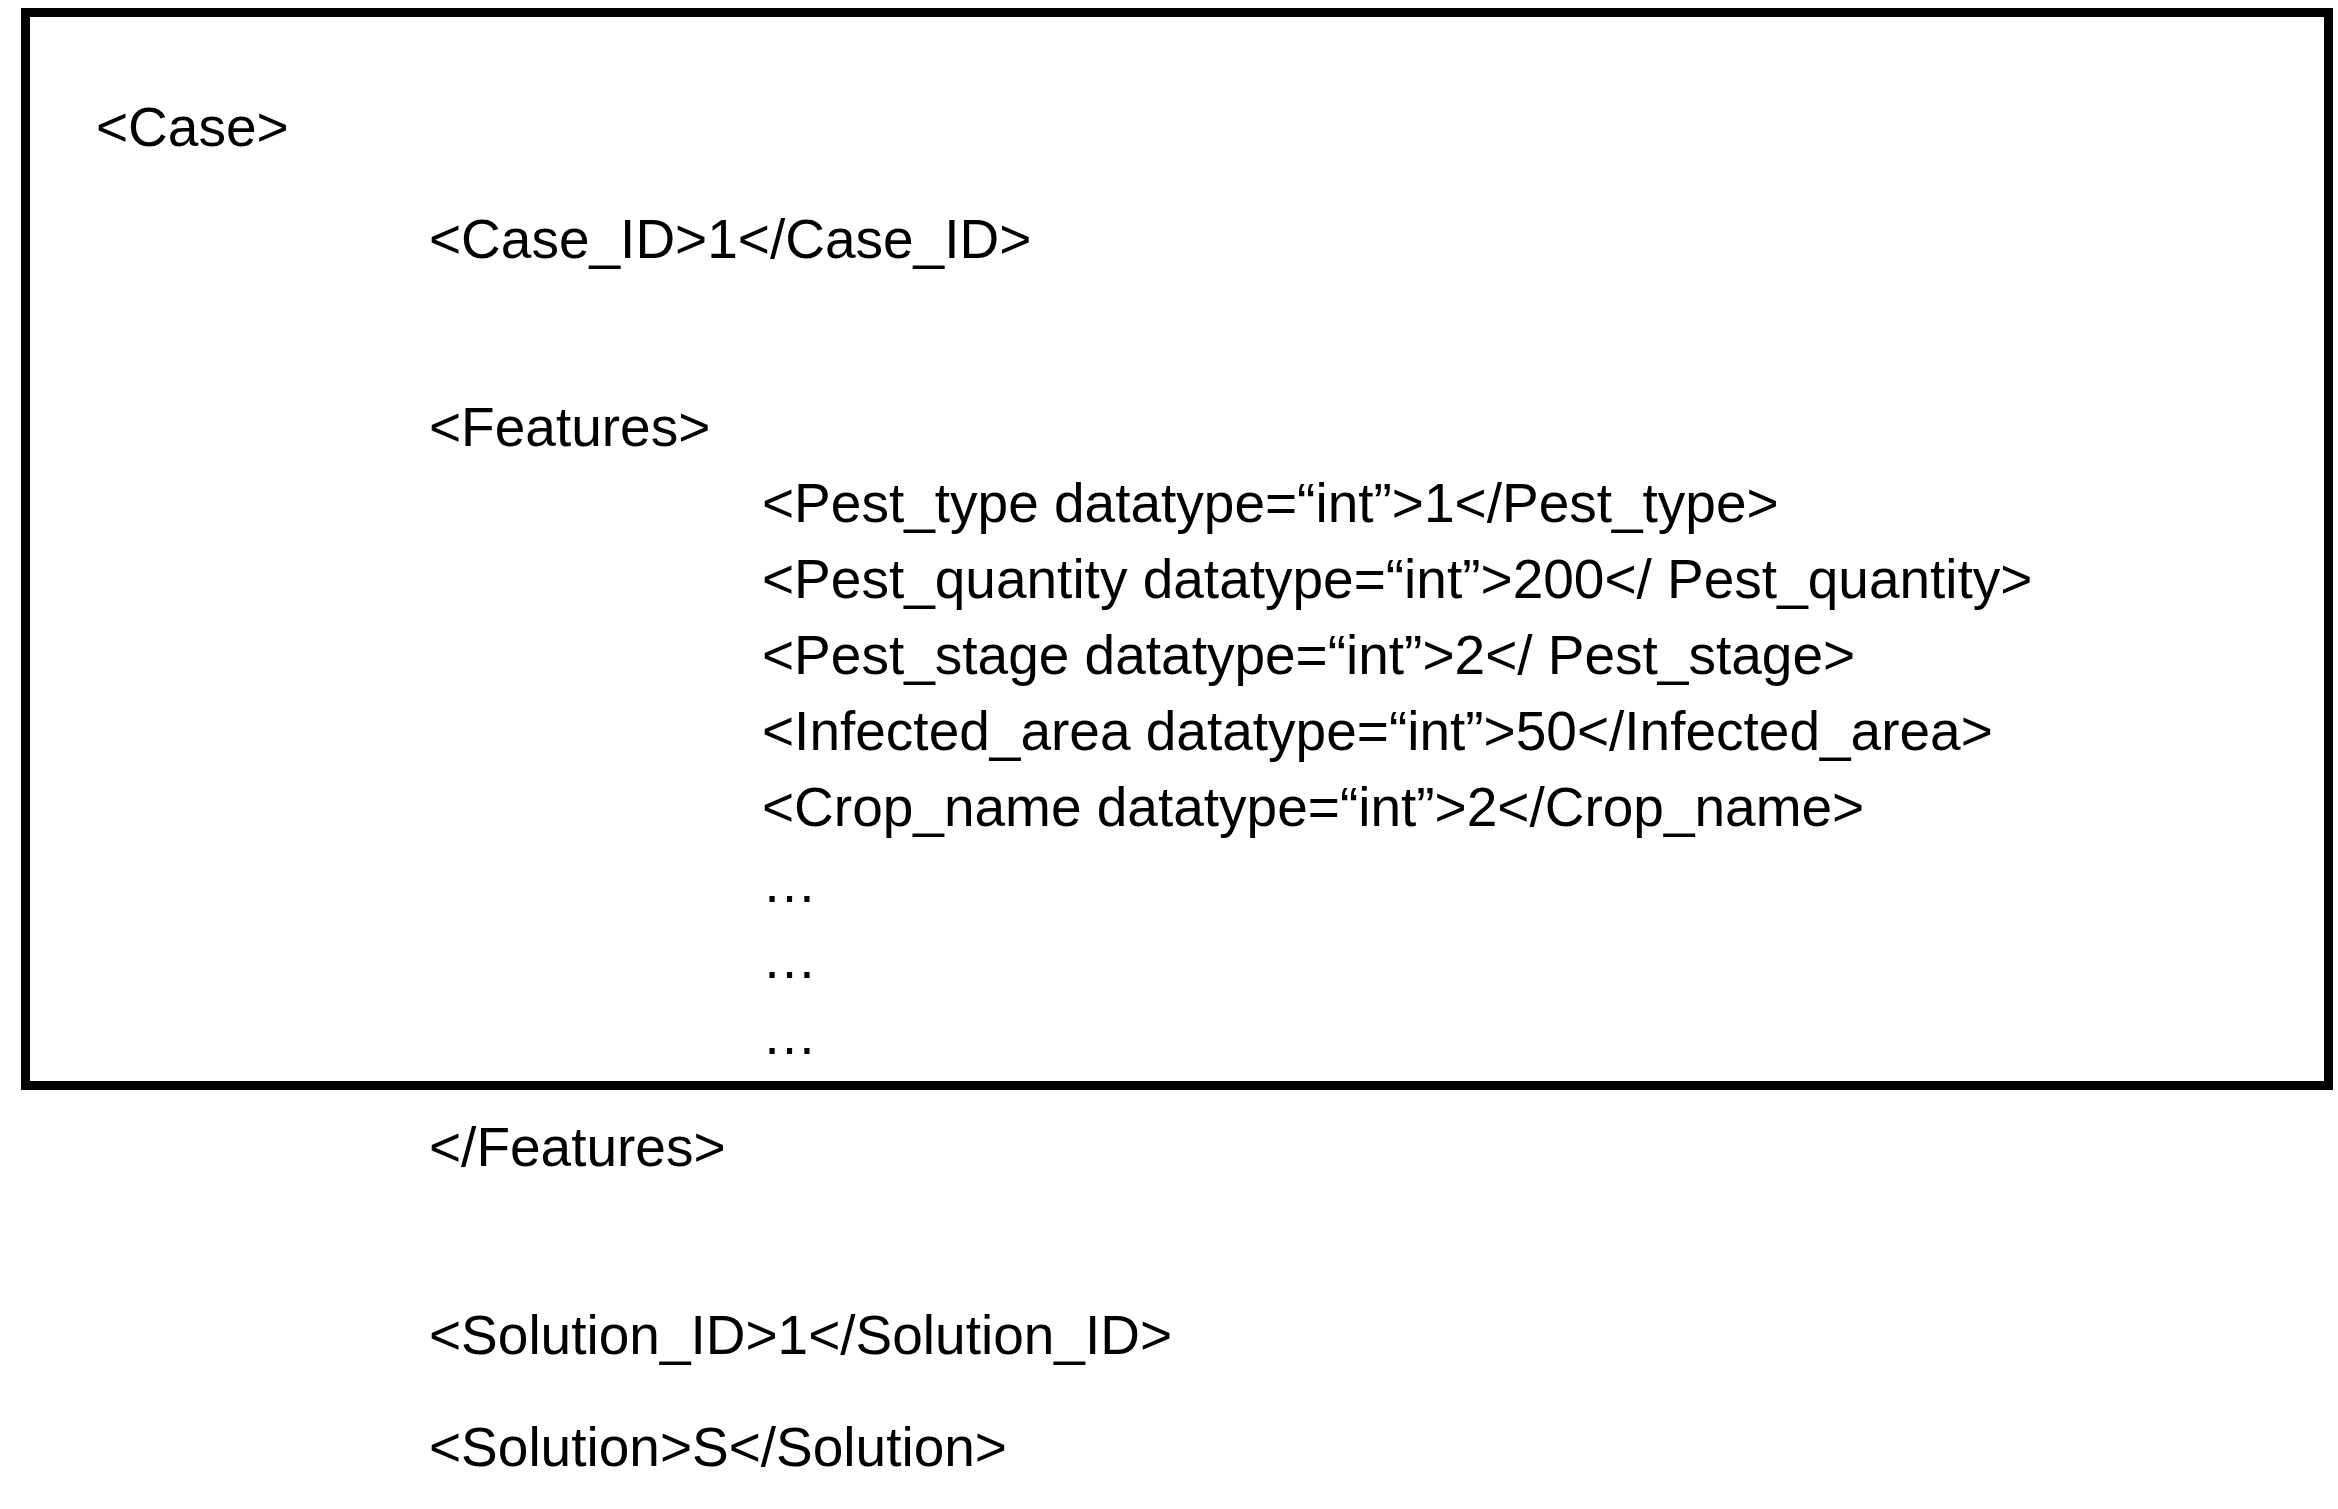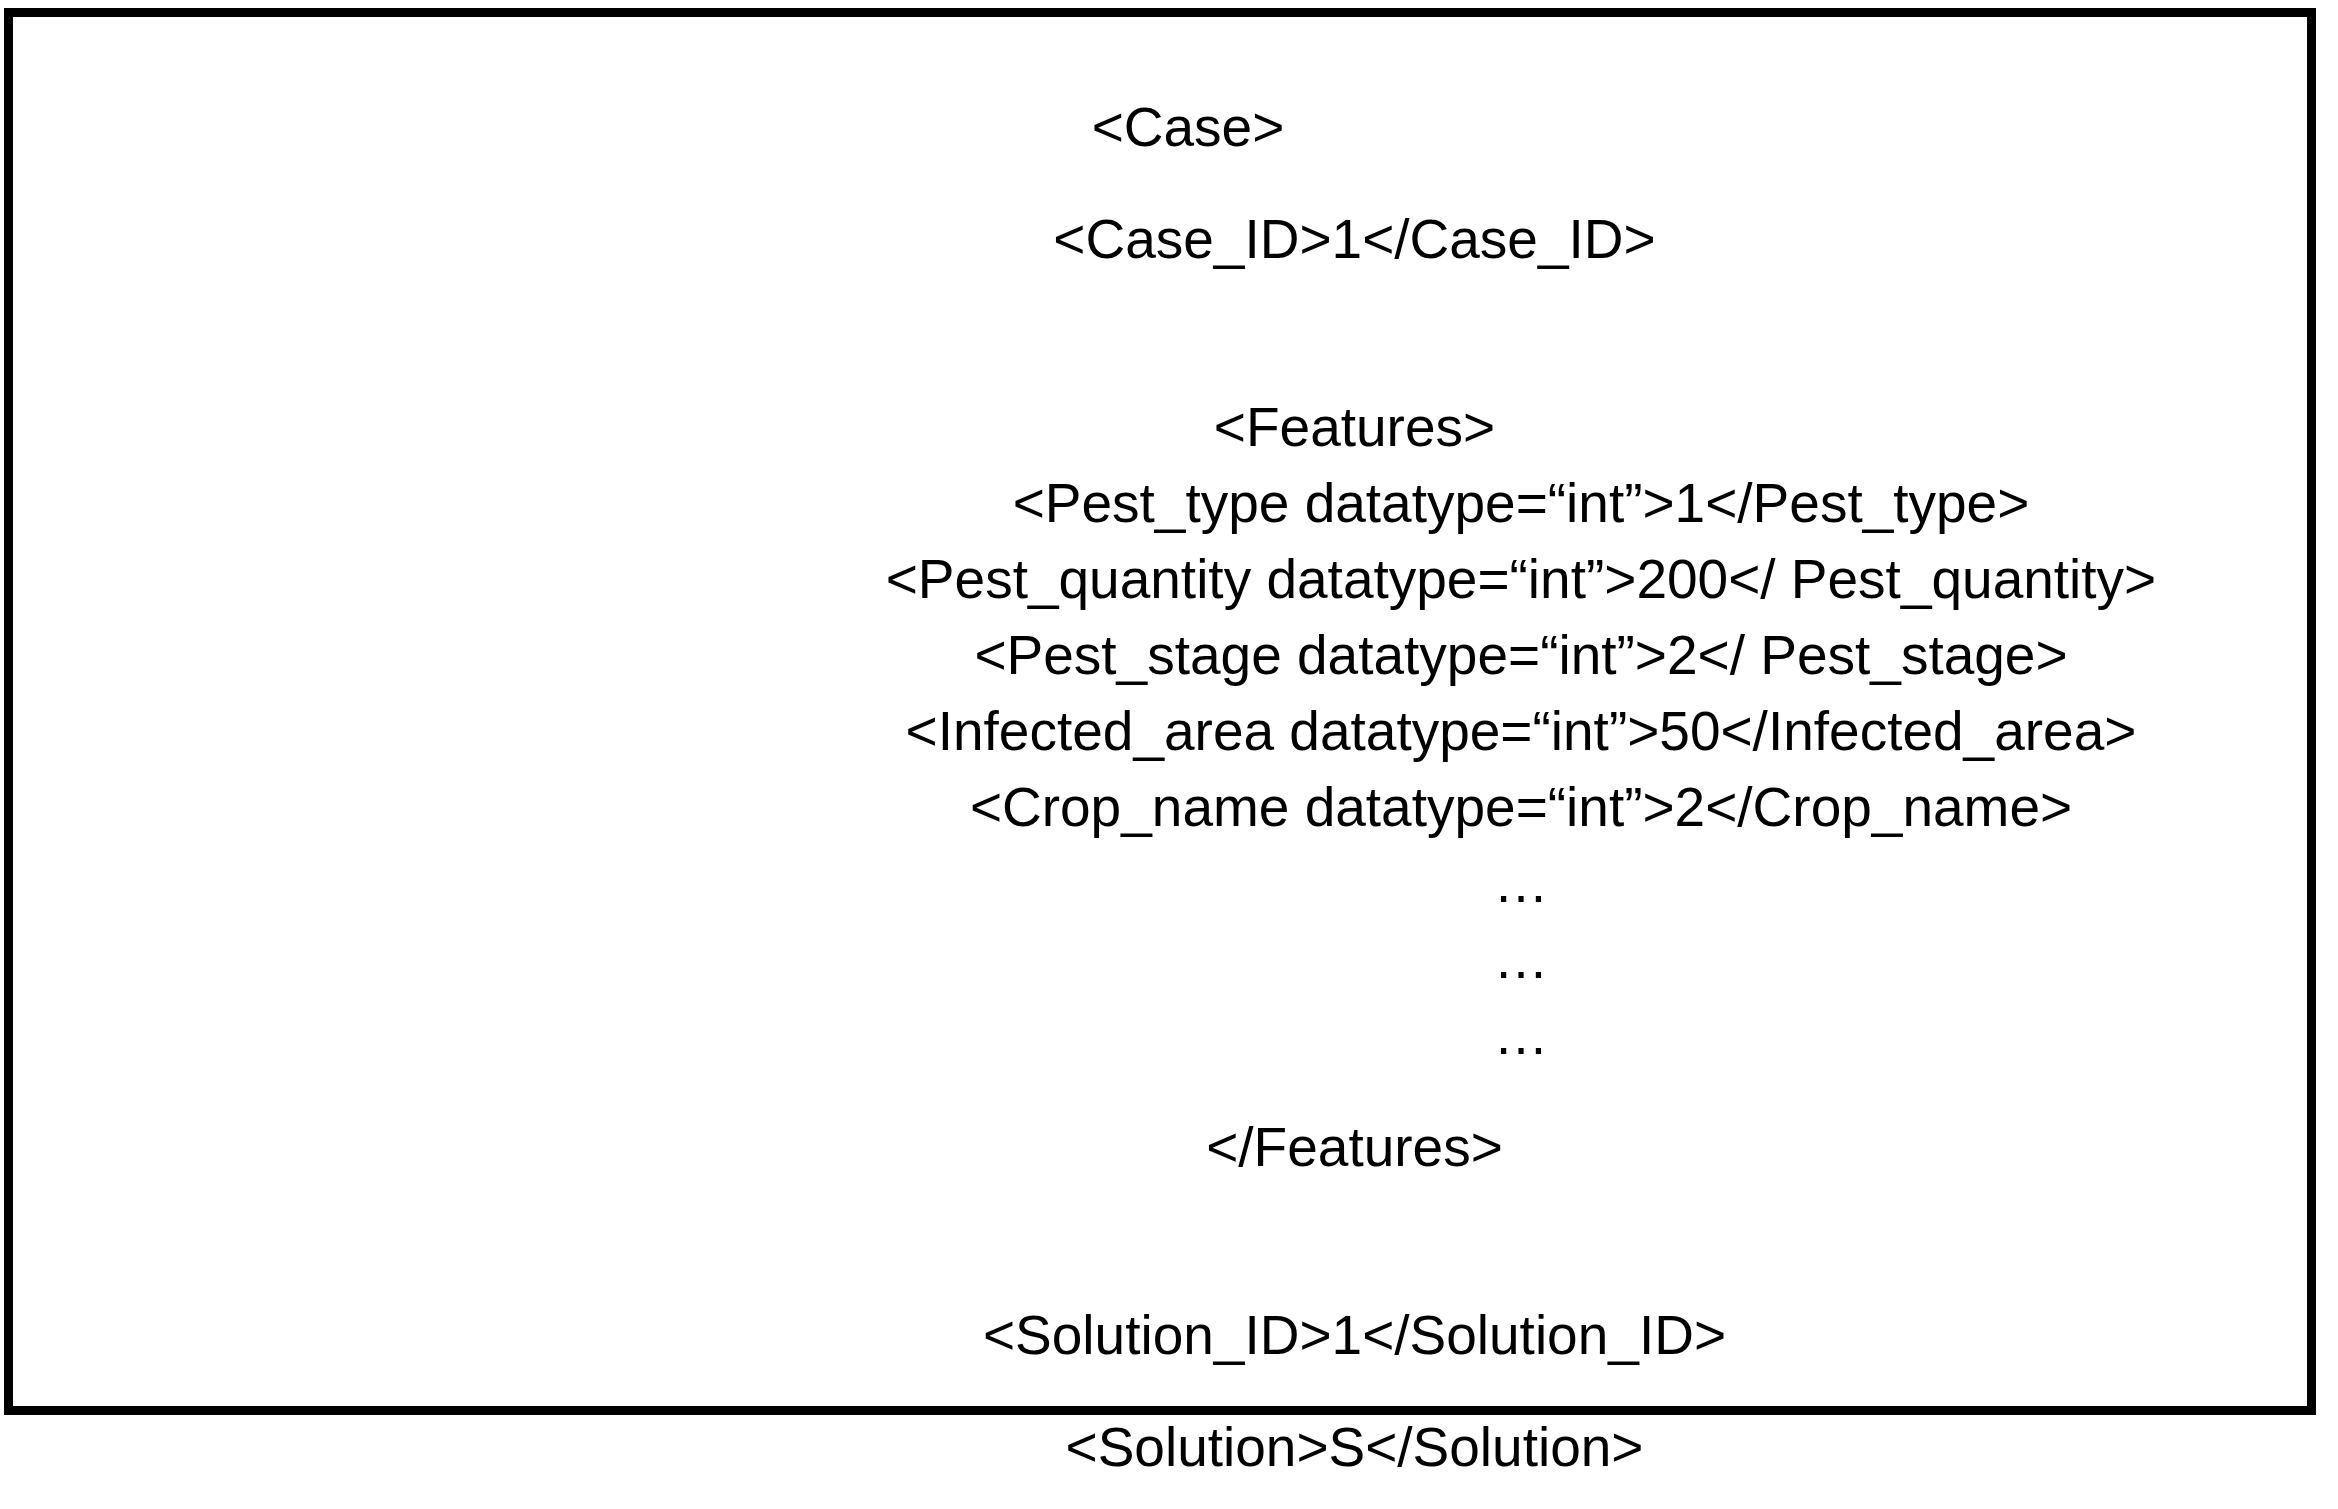--- a/index.html
+++ b/index.html
@@ -5,28 +5,27 @@
   html, body {
     margin: 0;
     padding: 0;
     background: #ffffff;
     width: 2338px;
     height: 1509px;
     overflow: hidden;
   }
   .figure-frame {
     position: absolute;
-    left: 4px;
+    left: 21px;
     top: 8px;
     width: 2312px;
-    height: 1407px;
+    height: 1082px;
     border: 9px solid #000000;
     background: #ffffff;
     box-sizing: border-box;
-    text-align: center;
   }
   .code-block {
     position: absolute;
     left: 66px;
     top: 72px;
     right: 10px;
     font-family: "Liberation Sans", "DejaVu Sans", sans-serif;
     font-size: 55px;
     color: #000000;
     white-space: pre;

